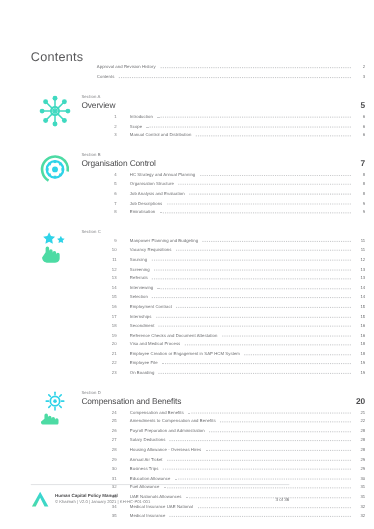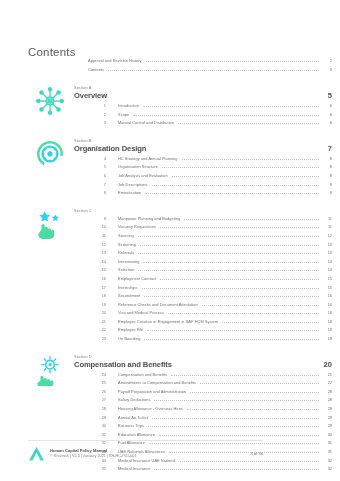--- a/index.html
+++ b/index.html
@@ -50,21 +50,21 @@
   .sec-label {
     margin-left:74px;
     font-size:3.9px; color:#808285; letter-spacing:0.1px;
   }
   .sec-headrow {
     display:flex; align-items:baseline;
     margin-left:74px; margin-right:8px;
     margin-top:1px;
   }
   .sec-title {
-    font-size:7.6px; font-weight:bold; color:#4d4d4f;
+    font-size:7.6px; font-weight:normal; color:#4d4d4f;
     letter-spacing:-0.1px; white-space:nowrap;
   }
   .sec-spacer { flex:1; }
   .sec-pg { font-size:7.6px; font-weight:bold; color:#4d4d4f; width:12px; text-align:right; }
 
   .entries { margin-top:3px; }
   .entry {
     display:flex; align-items:baseline;
     margin-left:88px; margin-right:8px;
     height:8.6px;
@@ -171,21 +171,21 @@
               <rect x="36.99238815542512" y="36.99238815542512" width="4.4" height="4.4" fill="#2fd3e8"></rect>
               <rect x="27.8" y="40.8" width="4.4" height="4.4" fill="#2fd3e8"></rect>
               <rect x="18.607611844574883" y="36.99238815542512" width="4.4" height="4.4" fill="#2fd3e8"></rect>
               <rect x="14.8" y="27.8" width="4.4" height="4.4" fill="#2fd3e8"></rect>
               <rect x="18.60761184457488" y="18.607611844574883" width="4.4" height="4.4" fill="#2fd3e8"></rect>
               <rect x="27.799999999999997" y="14.8" width="4.4" height="4.4" fill="#2fd3e8"></rect>
               <rect x="36.99238815542511" y="18.60761184457488" width="4.4" height="4.4" fill="#2fd3e8"></rect>
             </svg></div>
           <div class="sec-label">Section B</div>
           <div class="sec-headrow">
-            <span class="sec-title">Organisation Design</span>
+            <span class="sec-title">Organisation Control</span>
             <span class="sec-spacer"></span>
             <span class="sec-pg">7</span>
           </div>
           <div class="entries">
             <div class="entry">
               <span class="num">4</span>
               <span class="lbl">HC Strategy and Annual Planning</span>
               <span class="dots"></span>
               <span class="pg">8</span>
             </div>

